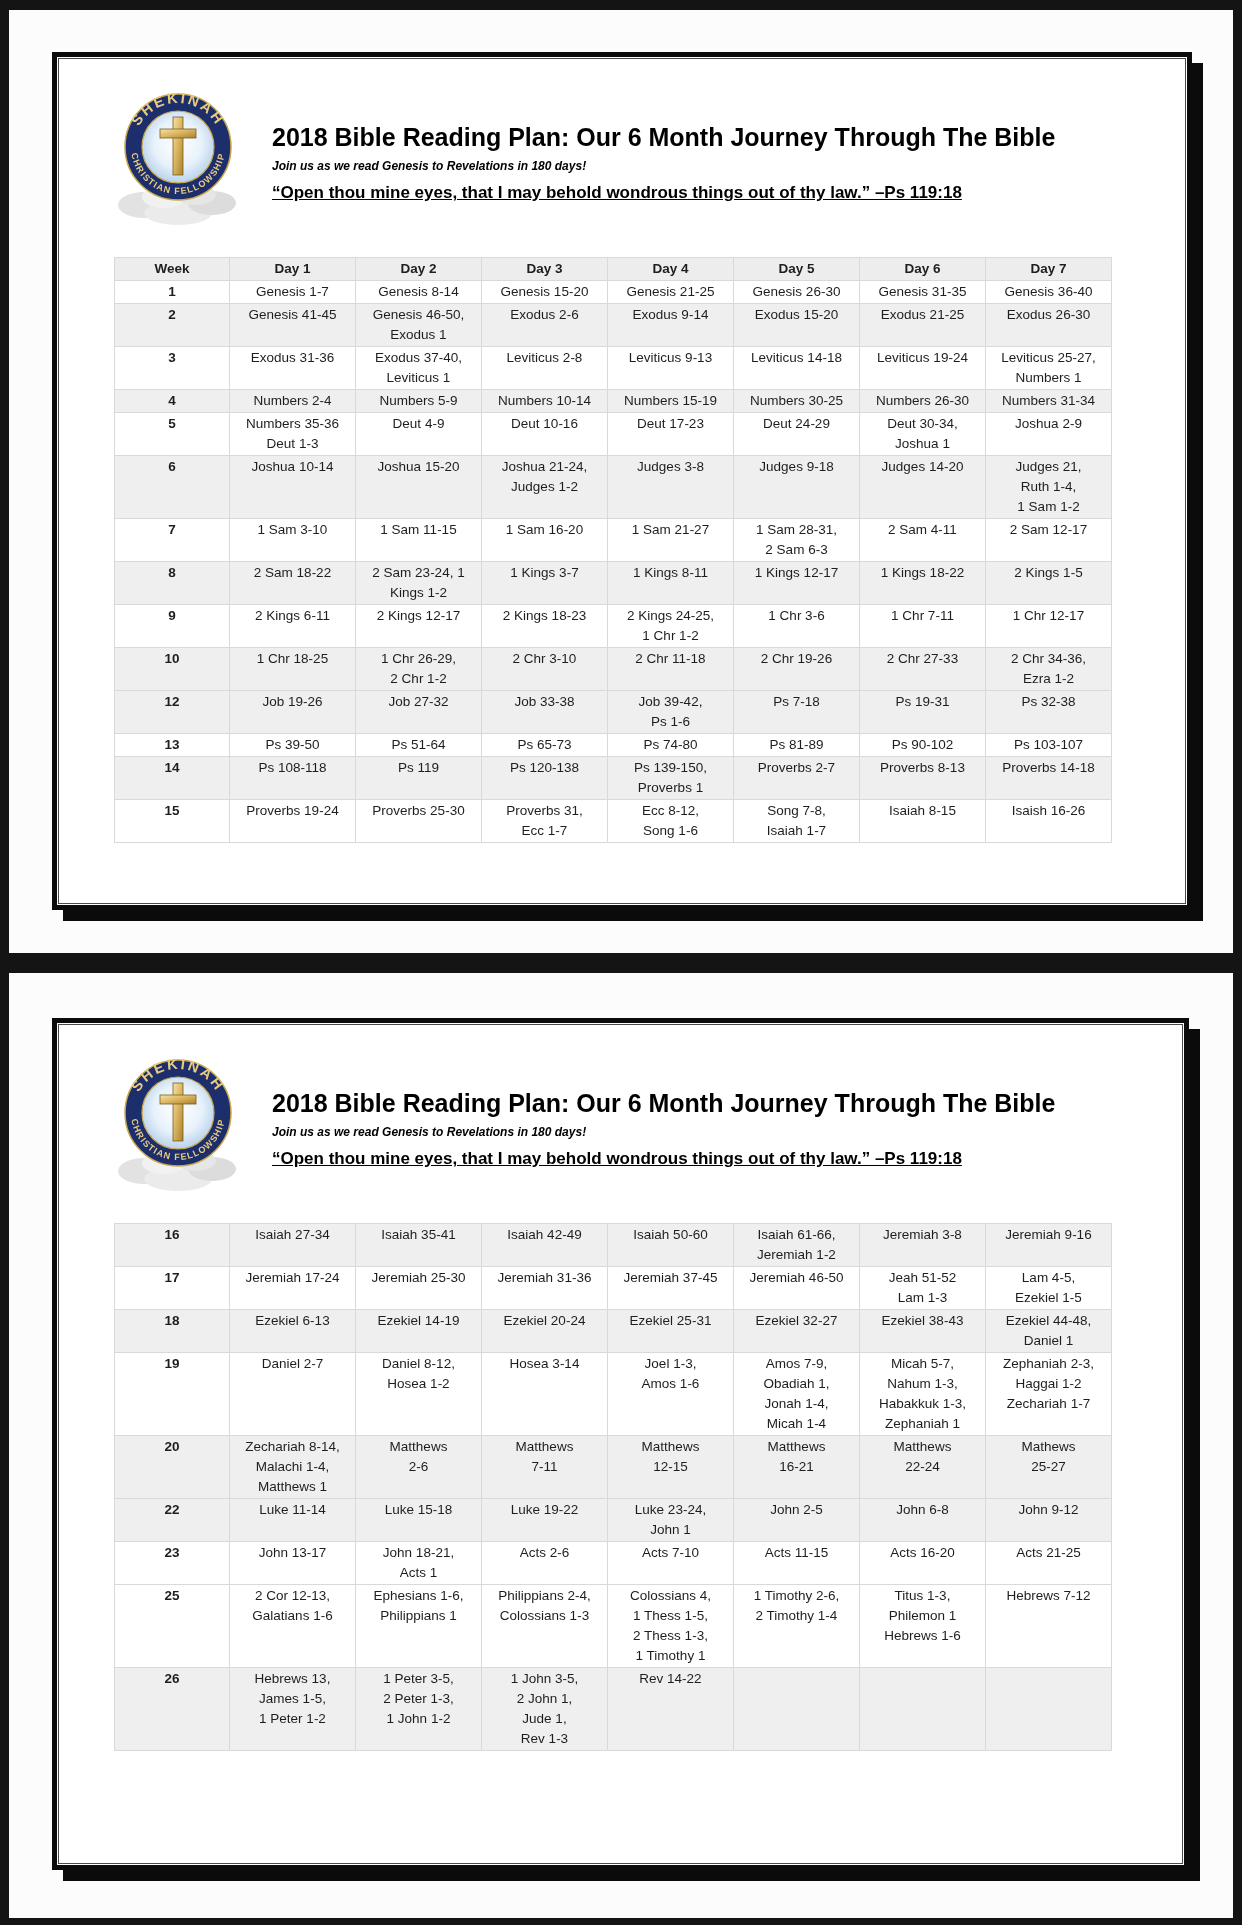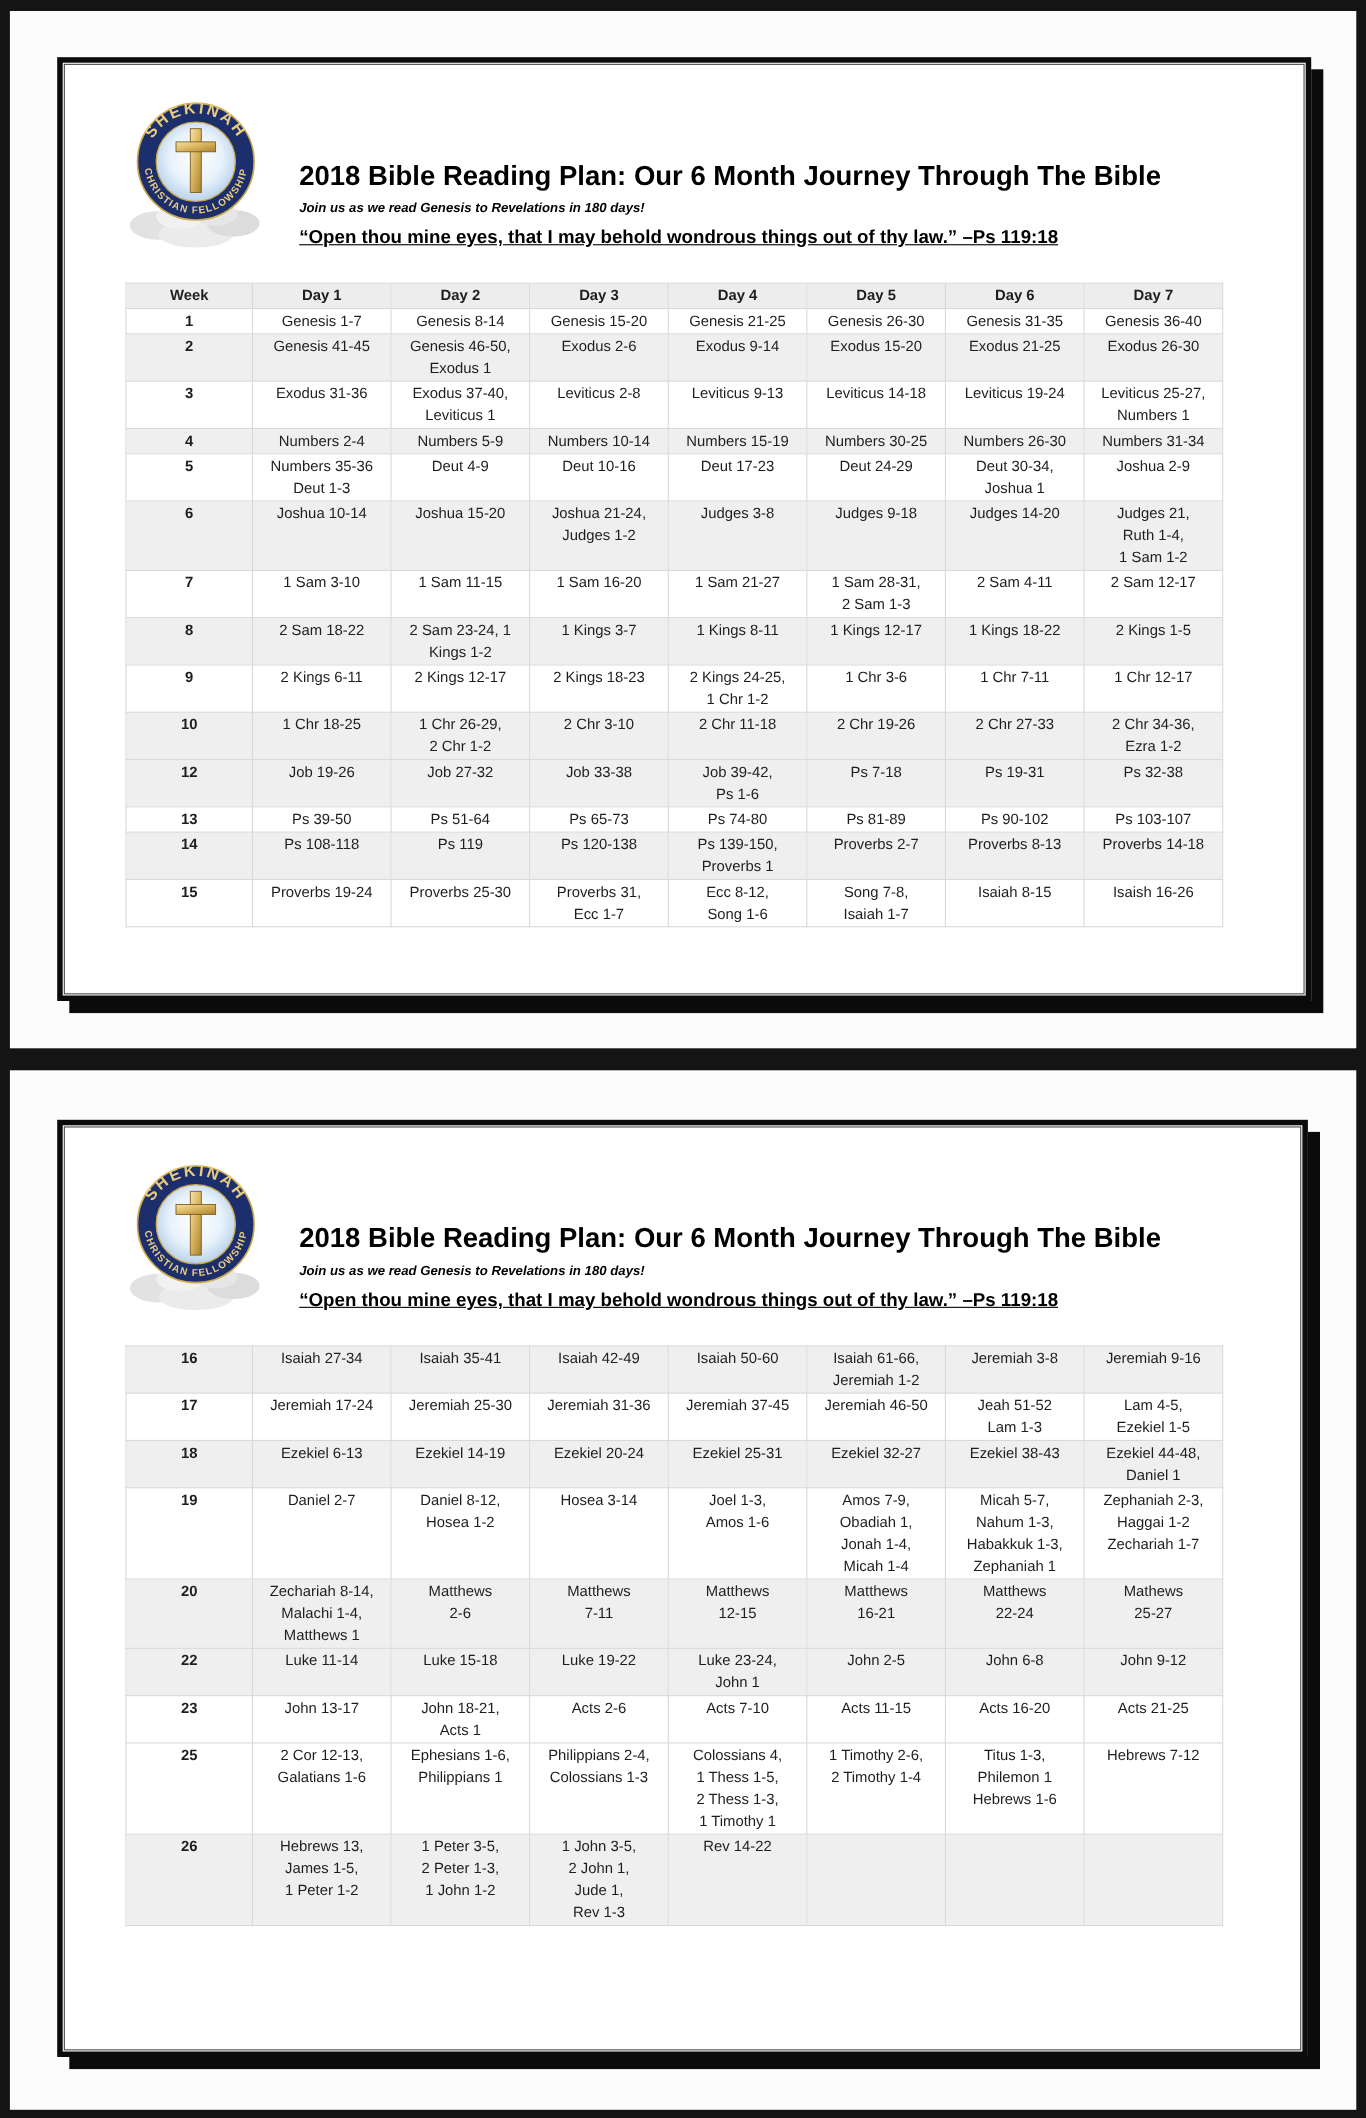--- a/index.html
+++ b/index.html
@@ -27,21 +27,21 @@
   .frame-liner{
     position:absolute;inset:1px;
     border:1px solid #4a4a4a;
     overflow:hidden;
   }
   .content{
     padding:28px 0 0 55px;
   }
   .doc-header{
     display:flex;
-    align-items:flex-end;
+    align-items:center;
     gap:30px;
   }
   .logo-box{width:128px;height:140px;flex:0 0 auto;}
   .titles{padding-top:12px;}
   .doc-title{
     margin:0;
     font-size:25px;
     font-weight:bold;
     color:#000;
     line-height:1.25;
@@ -241,21 +241,21 @@
 Ruth 1-4,
 1 Sam 1-2</td>
               </tr>
               <tr>
                 <td class="week">7</td>
                 <td>1 Sam 3-10</td>
                 <td>1 Sam 11-15</td>
                 <td>1 Sam 16-20</td>
                 <td>1 Sam 21-27</td>
                 <td>1 Sam 28-31,
-2 Sam 1-3</td>
+2 Sam 6-3</td>
                 <td>2 Sam 4-11</td>
                 <td>2 Sam 12-17</td>
               </tr>
               <tr class="gray">
                 <td class="week">8</td>
                 <td>2 Sam 18-22</td>
                 <td>2 Sam 23-24,  1
 Kings 1-2</td>
                 <td>1 Kings 3-7</td>
                 <td>1 Kings 8-11</td>

